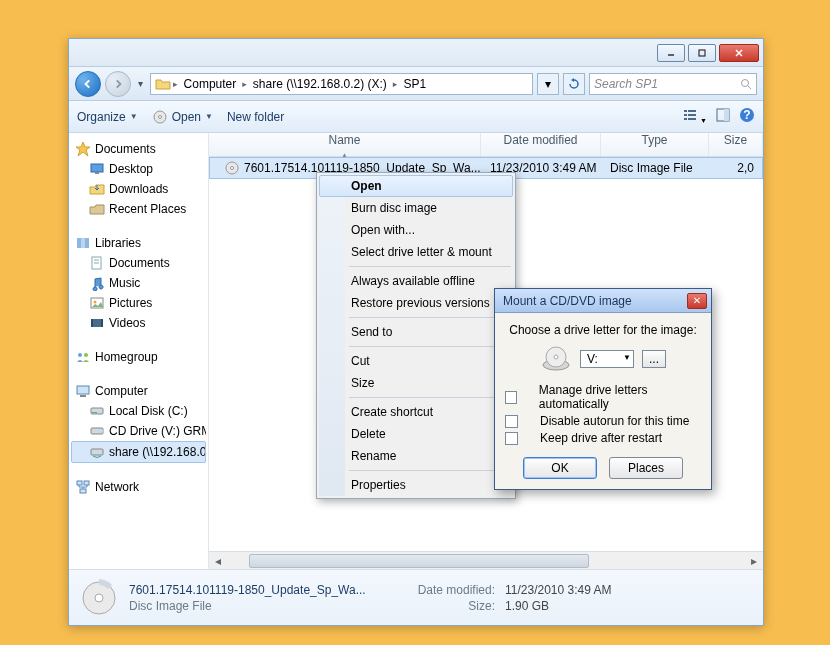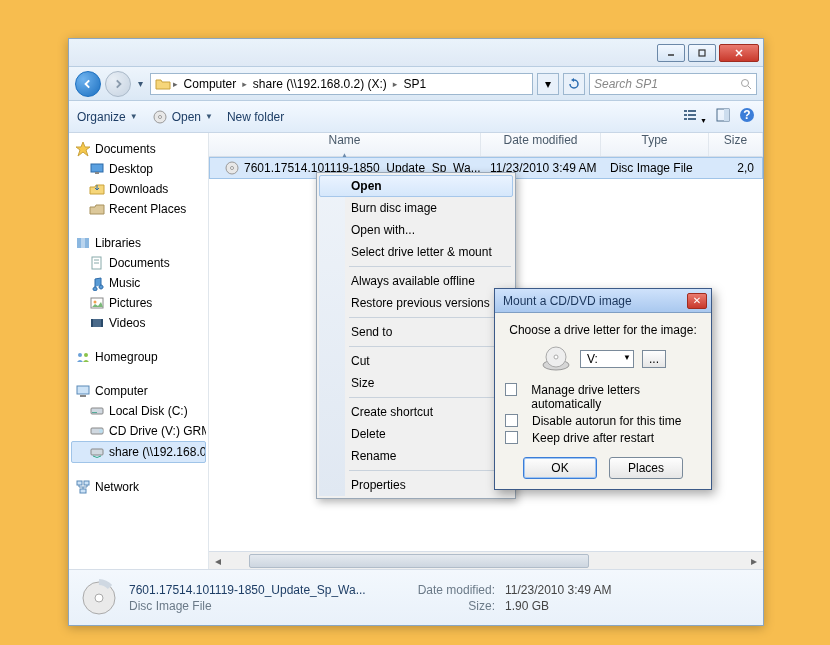--- a/index.html
+++ b/index.html
@@ -79,21 +79,21 @@
     background:#ece9d8; border:1px solid #3c5a88; box-shadow:3px 4px 10px rgba(0,0,0,.35);
   }
   .dlg-title{height:24px;background:linear-gradient(#cfe2fb,#a9c8ef);display:flex;align-items:center;padding:0 4px 0 8px;justify-content:space-between;border-bottom:1px solid #7f9ec3;}
   .dlg-title span{color:#1a355b;font-weight:normal;}
   .dlg-close{width:20px;height:16px;background:linear-gradient(#ea7a6f,#c8392c);border:1px solid #a02c20;border-radius:2px;display:flex;align-items:center;justify-content:center;color:#fff;font-size:10px;}
   .dlg-body{padding:10px 10px 10px 10px;background:#f4f3ee;}
   .dlg-row{display:flex;align-items:center;gap:8px;margin-bottom:8px;}
   .dlg-select{border:1px solid #7a8a9a;background:#fff;padding:1px 14px 1px 6px;position:relative;width:54px;}
   .dlg-select::after{content:"▼";position:absolute;right:2px;top:2px;font-size:8px;}
   .dlg-btn-sm{border:1px solid #7a8a9a;background:linear-gradient(#fefefe,#e6e6e6);padding:1px 6px;}
-  .dlg-check{display:flex;align-items:flex-start;gap:14px;margin:3px 0;cursor:pointer;}
+  .dlg-check{display:flex;align-items:center;gap:22px;margin:3px 0;cursor:pointer;}
   .dlg-check .box{width:13px;height:13px;border:1px solid #7a8a9a;background:#fff;}
   .dlg-actions{display:flex;gap:12px;justify-content:center;margin-top:12px;}
   .dlg-btn{width:74px;height:22px;border:1px solid #7a8a9a;background:linear-gradient(#fefefe,#e6e6e6);border-radius:3px;}
   .dlg-btn.primary{border:1px solid #3b7dd8; box-shadow:0 0 0 1px #9fc5f2 inset;}
   .ico{width:16px;height:16px;display:inline-block;flex-shrink:0;}
   .ico svg{width:100%;height:100%;}
 </style>
 </head>
 <body>
 

